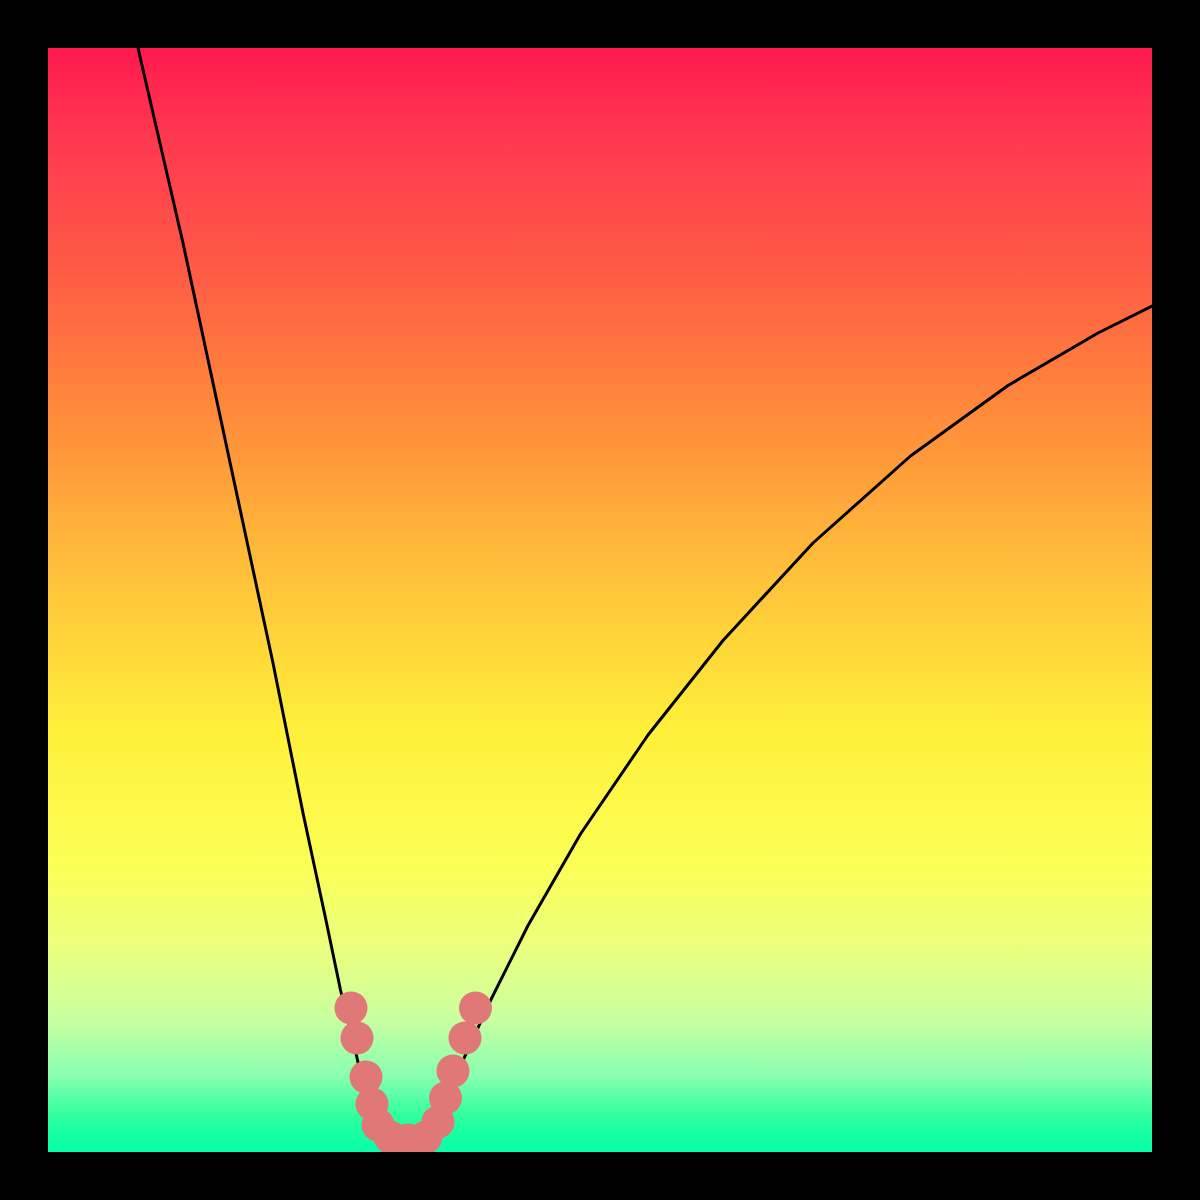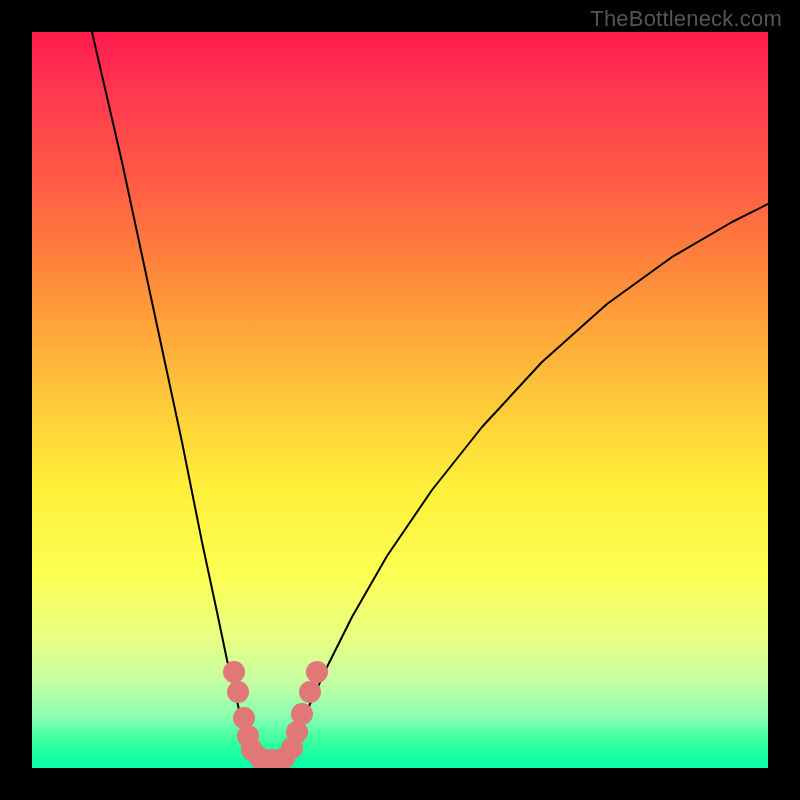--- a/index.html
+++ b/index.html
@@ -55,21 +55,20 @@
   }
   svg.curves {
     position: absolute;
     inset: 0;
   }
 </style>
 </head>
 <body>
 
 <div class="frame">
-  <div class="watermark">TheBottleneck.com</div>
 
   <div class="plot-area">
     <div class="gradient-bg"></div>
 
     <svg class="curves" viewBox="0 0 736 736" preserveAspectRatio="none">
       <g id="series-group">
           <path d="M60 0 L90 130 L120 270 L150 410 L170 510 L185 580 L195 628 L203 660 L208 682 L212 696 L216 706 L219 715 L221 720 L223 724 L225 728 L227 732" fill="none" stroke="#000000" stroke-width="2" stroke-linecap="round" stroke-linejoin="round"></path>
           <path d="M253 732 L258 720 L266 700 L278 672 L295 635 L320 585 L355 524 L400 458 L450 395 L510 330 L575 272 L640 225 L700 190 L736 172" fill="none" stroke="#000000" stroke-width="2" stroke-linecap="round" stroke-linejoin="round"></path>
           <path d="M227 732 L253 732" fill="none" stroke="#000000" stroke-width="2" stroke-linecap="round" stroke-linejoin="round"></path>
         </g>

